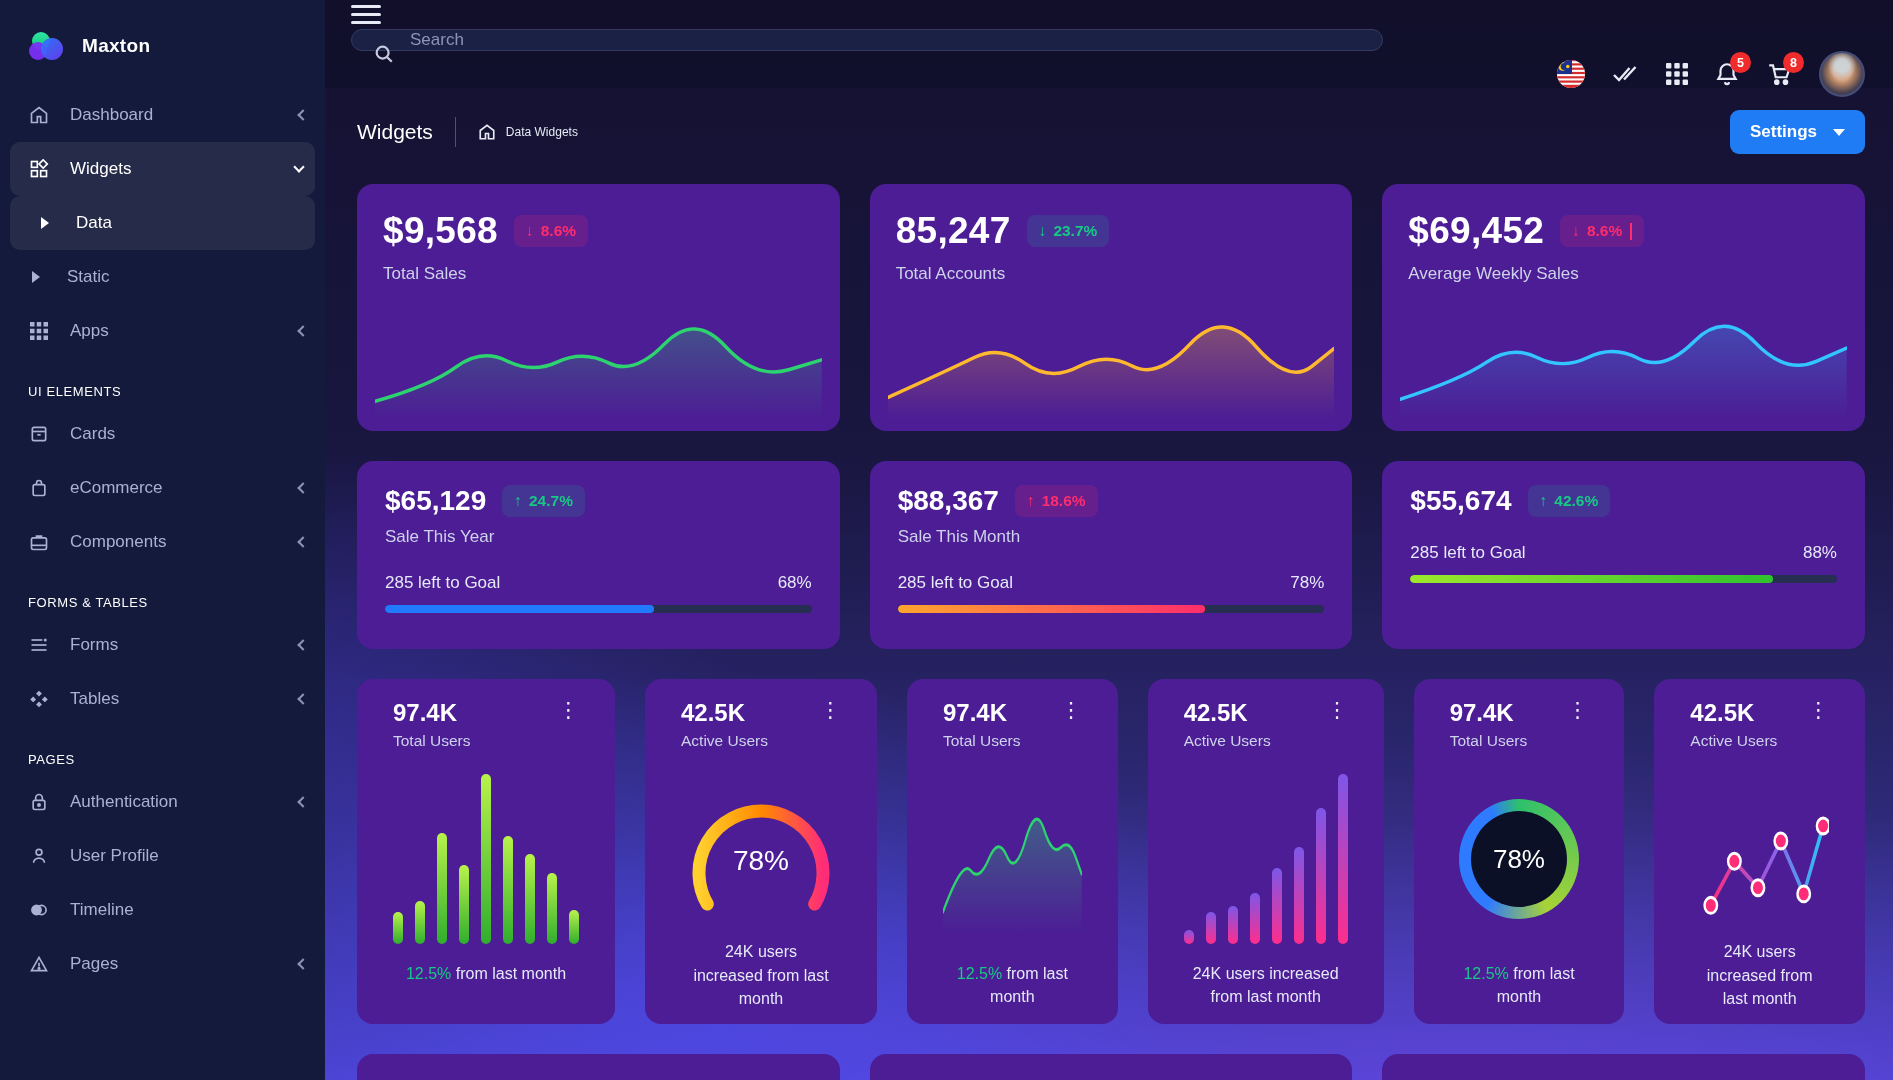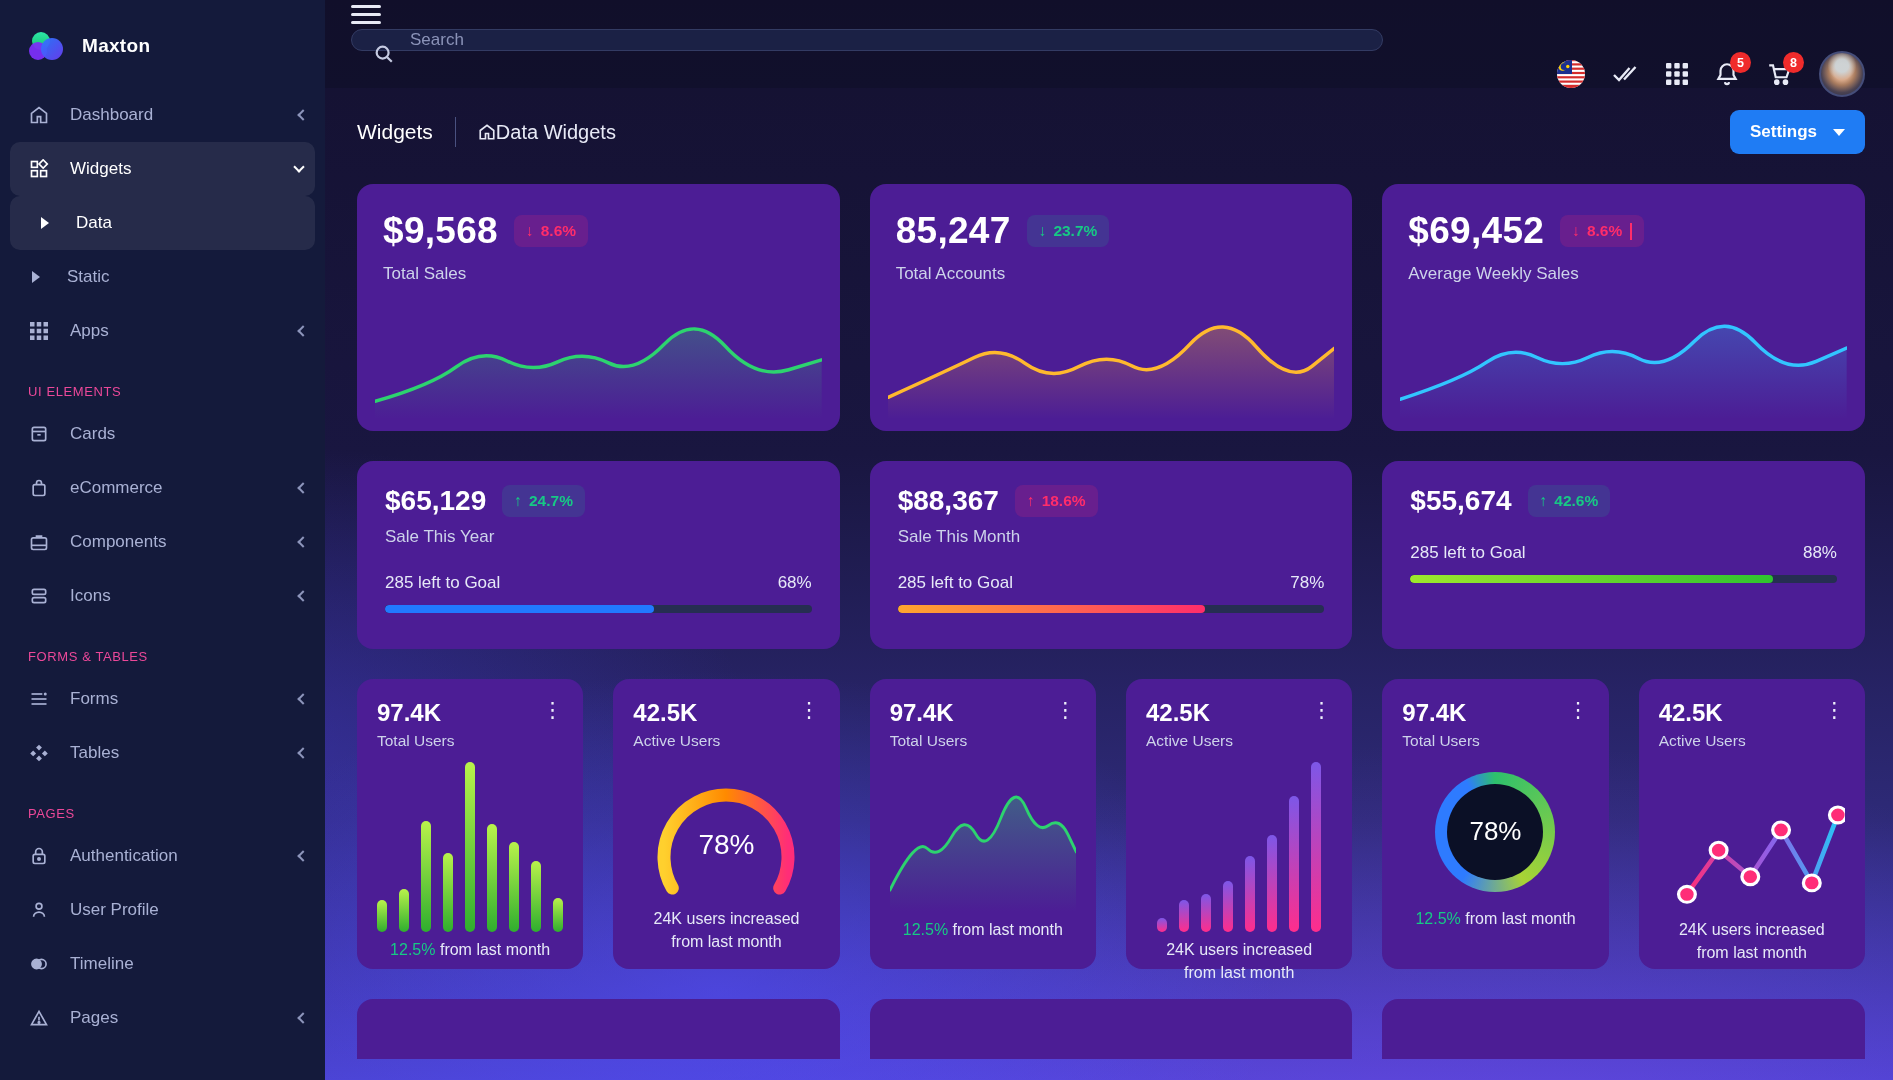--- a/index.html
+++ b/index.html
@@ -20,21 +20,21 @@
   .brand { display:flex; align-items:center; gap:16px; padding:8px 0 26px 28px; }
   .brand-name { font-size:19px; font-weight:bold; letter-spacing:.3px; }
   .nav-item { display:flex; align-items:center; gap:20px; height:54px; padding:0 18px 0 28px;
               color:#a9b1d4; font-size:17px; cursor:pointer; }
   .nav-item .nav-icon { width:22px; display:flex; justify-content:center; color:#a9b1d4; }
   .nav-item .nav-label { flex:1; }
   .nav-item.active { background:rgba(255,255,255,0.08); border-radius:10px; margin:0 10px; padding:0 12px 0 18px; color:#fff; }
   .nav-item.active .nav-icon { color:#fff; }
   .nav-item.sub { padding-left:25px; }
   .nav-item.sub.active { padding-left:24px; }
-  .nav-section { font-size:13px; letter-spacing:.6px; color:#ec4899; margin:26px 0 8px 28px; }
+  .nav-section { font-size:13px; letter-spacing:.6px; color:#ffffff; margin:26px 0 8px 28px; }
   .chev { width:8px; height:8px; border:solid #8d95bb; border-width:0 2px 2px 0; display:inline-block; }
   .chev.left { transform:rotate(135deg); }
   .chev.down { transform:rotate(45deg); margin-top:-4px; border-color:#fff; }
   .tri-right { width:0; height:0; border-top:6px solid transparent; border-bottom:6px solid transparent; border-left:8px solid currentColor; }
 
   
   .main { flex:1; display:flex; flex-direction:column; }
   .topbar { height:88px; display:flex; align-items:flex-start; padding:0 28px 0 26px; background:rgba(15,15,38,0.55);flex-direction:column; }
   .hamburger { width:30px; cursor:pointer; margin-right:36px; }
   .hamburger span { display:block; height:3px; background:#e8eaf6; border-radius:2px; margin:5px 0; }
@@ -50,21 +50,21 @@
   .avatar { width:46px; height:46px; border-radius:50%; border:2px solid #454d79; cursor:pointer;
       background:
         radial-gradient(circle at 50% 30%, rgba(205,215,220,.9) 0 18%, transparent 40%),
         radial-gradient(circle at 50% 45%, #d9a98a 0 26%, #a97c5f 42%, #4a4252 66%, #232840 100%); }
 
   
   .content { flex:1; padding:0 28px 0 32px; }
   .page-head { display:flex; align-items:center; margin:20px 0 28px; height:48px; }
   .bc-section { font-size:21px; color:#fff; }
   .bc-divider { width:1px; height:30px; background:#4a5180; margin:0 22px; }
-  .bc-page { display:flex; align-items:center; font-size:20px; color:#e8eaf6; cursor:pointer; }
+  .bc-page { display:flex; align-items:center; gap:10px; font-size:12px; color:#e8eaf6; cursor:pointer; }
   .settings-btn { margin-left:auto; background:#1f7cf4; border:none; color:#fff; font-family:inherit;
       font-size:17px; font-weight:bold; padding:12px 20px; border-radius:9px; display:flex; align-items:center; gap:16px; cursor:pointer; }
   .caret-down { width:0; height:0; border-left:6px solid transparent; border-right:6px solid transparent; border-top:7px solid #fff; }
 
   .card { background:#4c1d95; border-radius:16px; position:relative; }
 
   .grid3 { display:grid; grid-template-columns:repeat(3,1fr); gap:30px; }
   .grid6 { display:grid; grid-template-columns:repeat(6,1fr); gap:30px; margin-top:30px; }
 
   
@@ -84,21 +84,21 @@
   .goal-value { font-size:28px; font-weight:bold; }
   .goal-label { font-size:17px; color:#cdd3ea; margin-top:10px; }
   .goal-row { display:flex; justify-content:space-between; font-size:17px; color:#e6e9f7; margin-top:26px; }
   .progress { height:8px; border-radius:5px; background:#262e52; margin-top:12px; overflow:hidden; }
   .progress .fill { height:100%; border-radius:5px; }
   .fill.blue { background:#2179ff; }
   .fill.sunset { background:linear-gradient(90deg,#ffa62e,#ff2d6b); }
   .fill.lime { background:linear-gradient(90deg,#9ee82c,#2fc32f); }
 
   
-  .mini-card { height:290px; padding:20px 20px 14px; display:flex; flex-direction:column; }
+  .mini-card { height:345px; padding:20px 36px 14px; display:flex; flex-direction:column; }
   .mini-head { display:flex; justify-content:space-between; }
   .mini-value { font-size:24px; font-weight:bold; }
   .mini-label { font-size:15.5px; color:#cdd3ea; margin-top:5px; }
   .kebab { color:#eef0fa; font-size:21px; line-height:1; cursor:pointer; letter-spacing:0; }
   .mini-chart { flex:1; display:flex; align-items:center; justify-content:center; margin:12px 0 6px; }
   .mini-chart svg { width:100%; height:150px; }
   .bars { display:flex; align-items:flex-end; justify-content:center; gap:12px; height:170px; width:100%; }
   .bar { width:10px; border-radius:6px; }
   .bar.bar-green { background:linear-gradient(180deg,#b9f24b,#2fae2e); }
   .bar.bar-pink { background:linear-gradient(180deg,#7d57e8,#ff2d8c); }
@@ -256,30 +256,20 @@
           <svg class="ic" width="20" height="20" viewBox="0 0 24 24" fill="none" stroke="currentColor" stroke-width="2">
             <rect x="3" y="7" width="18" height="14" rx="2"></rect>
             <path d="M9 7 V5 H15 V7"></path>
             <path d="M3 16 H21"></path>
           </svg>
         </span>
       <span class="nav-label">Components</span>
       <span class="chev left"></span>
     </div>
 
-    <div class="nav-item">
-      <span class="nav-icon">
-          <svg class="ic" width="20" height="20" viewBox="0 0 24 24" fill="none" stroke="currentColor" stroke-width="2">
-            <rect x="4" y="4" width="16" height="6" rx="2"></rect>
-            <rect x="4" y="14" width="16" height="6" rx="2"></rect>
-          </svg>
-        </span>
-      <span class="nav-label">Icons</span>
-      <span class="chev left"></span>
-    </div>
 
     <div class="nav-section">FORMS &amp; TABLES</div>
 
     <div class="nav-item">
       <span class="nav-icon">
           <svg class="ic" width="20" height="20" viewBox="0 0 24 24" fill="none" stroke="currentColor" stroke-width="2">
             <path d="M3 6 H16"></path>
             <path d="M3 12 H21"></path>
             <path d="M3 18 H21"></path>
             <circle cx="19.5" cy="6" r="0.8" fill="currentColor"></circle>

